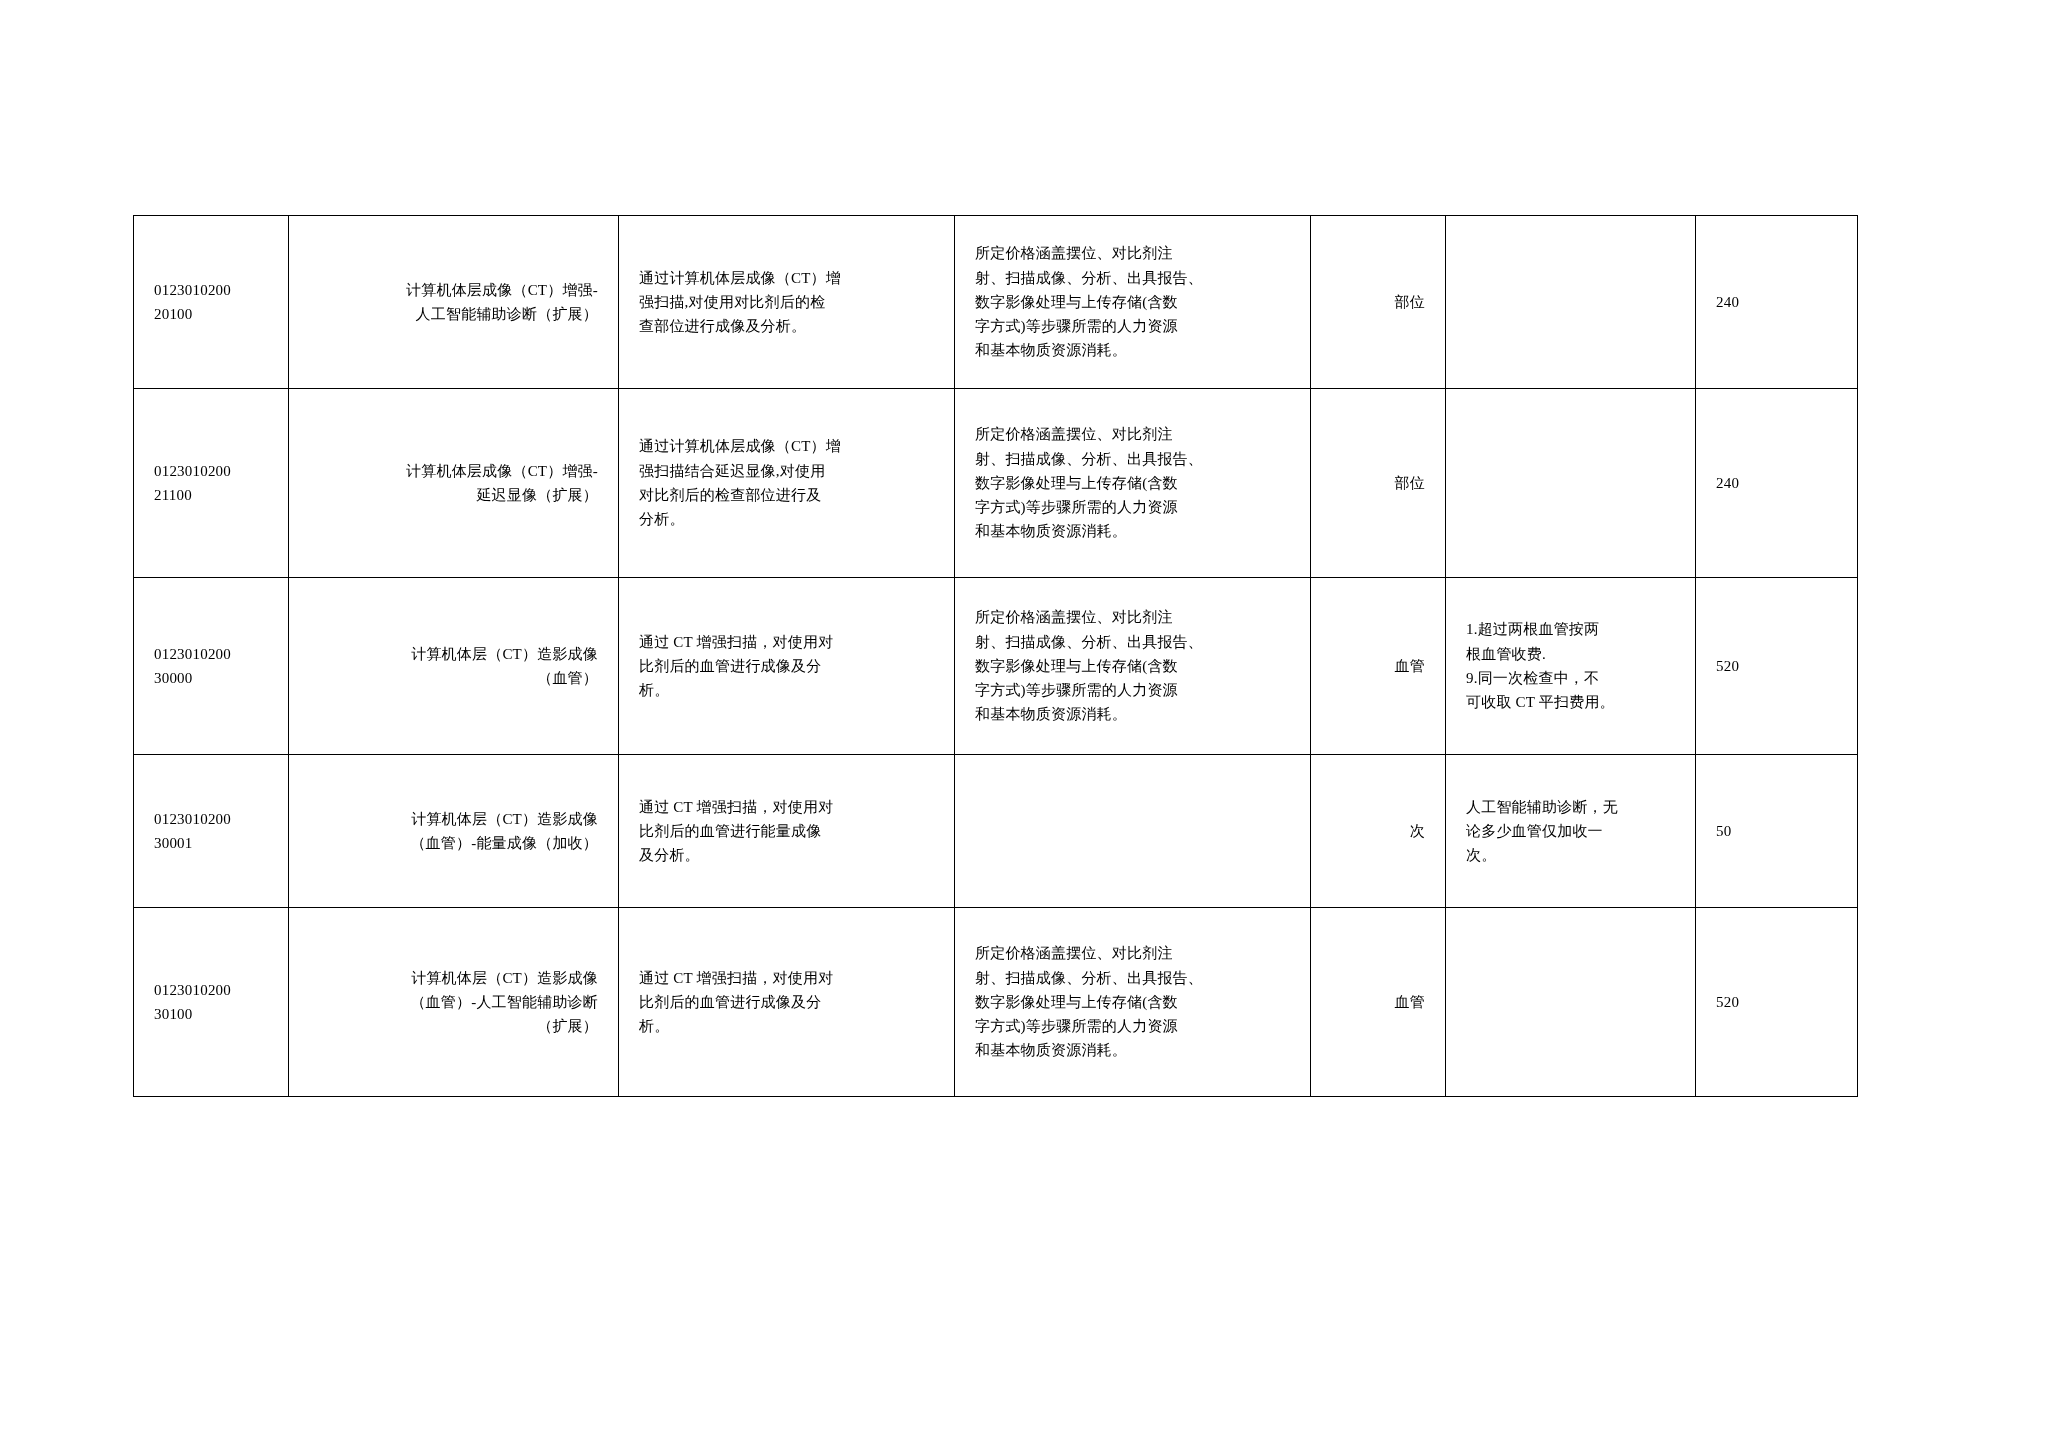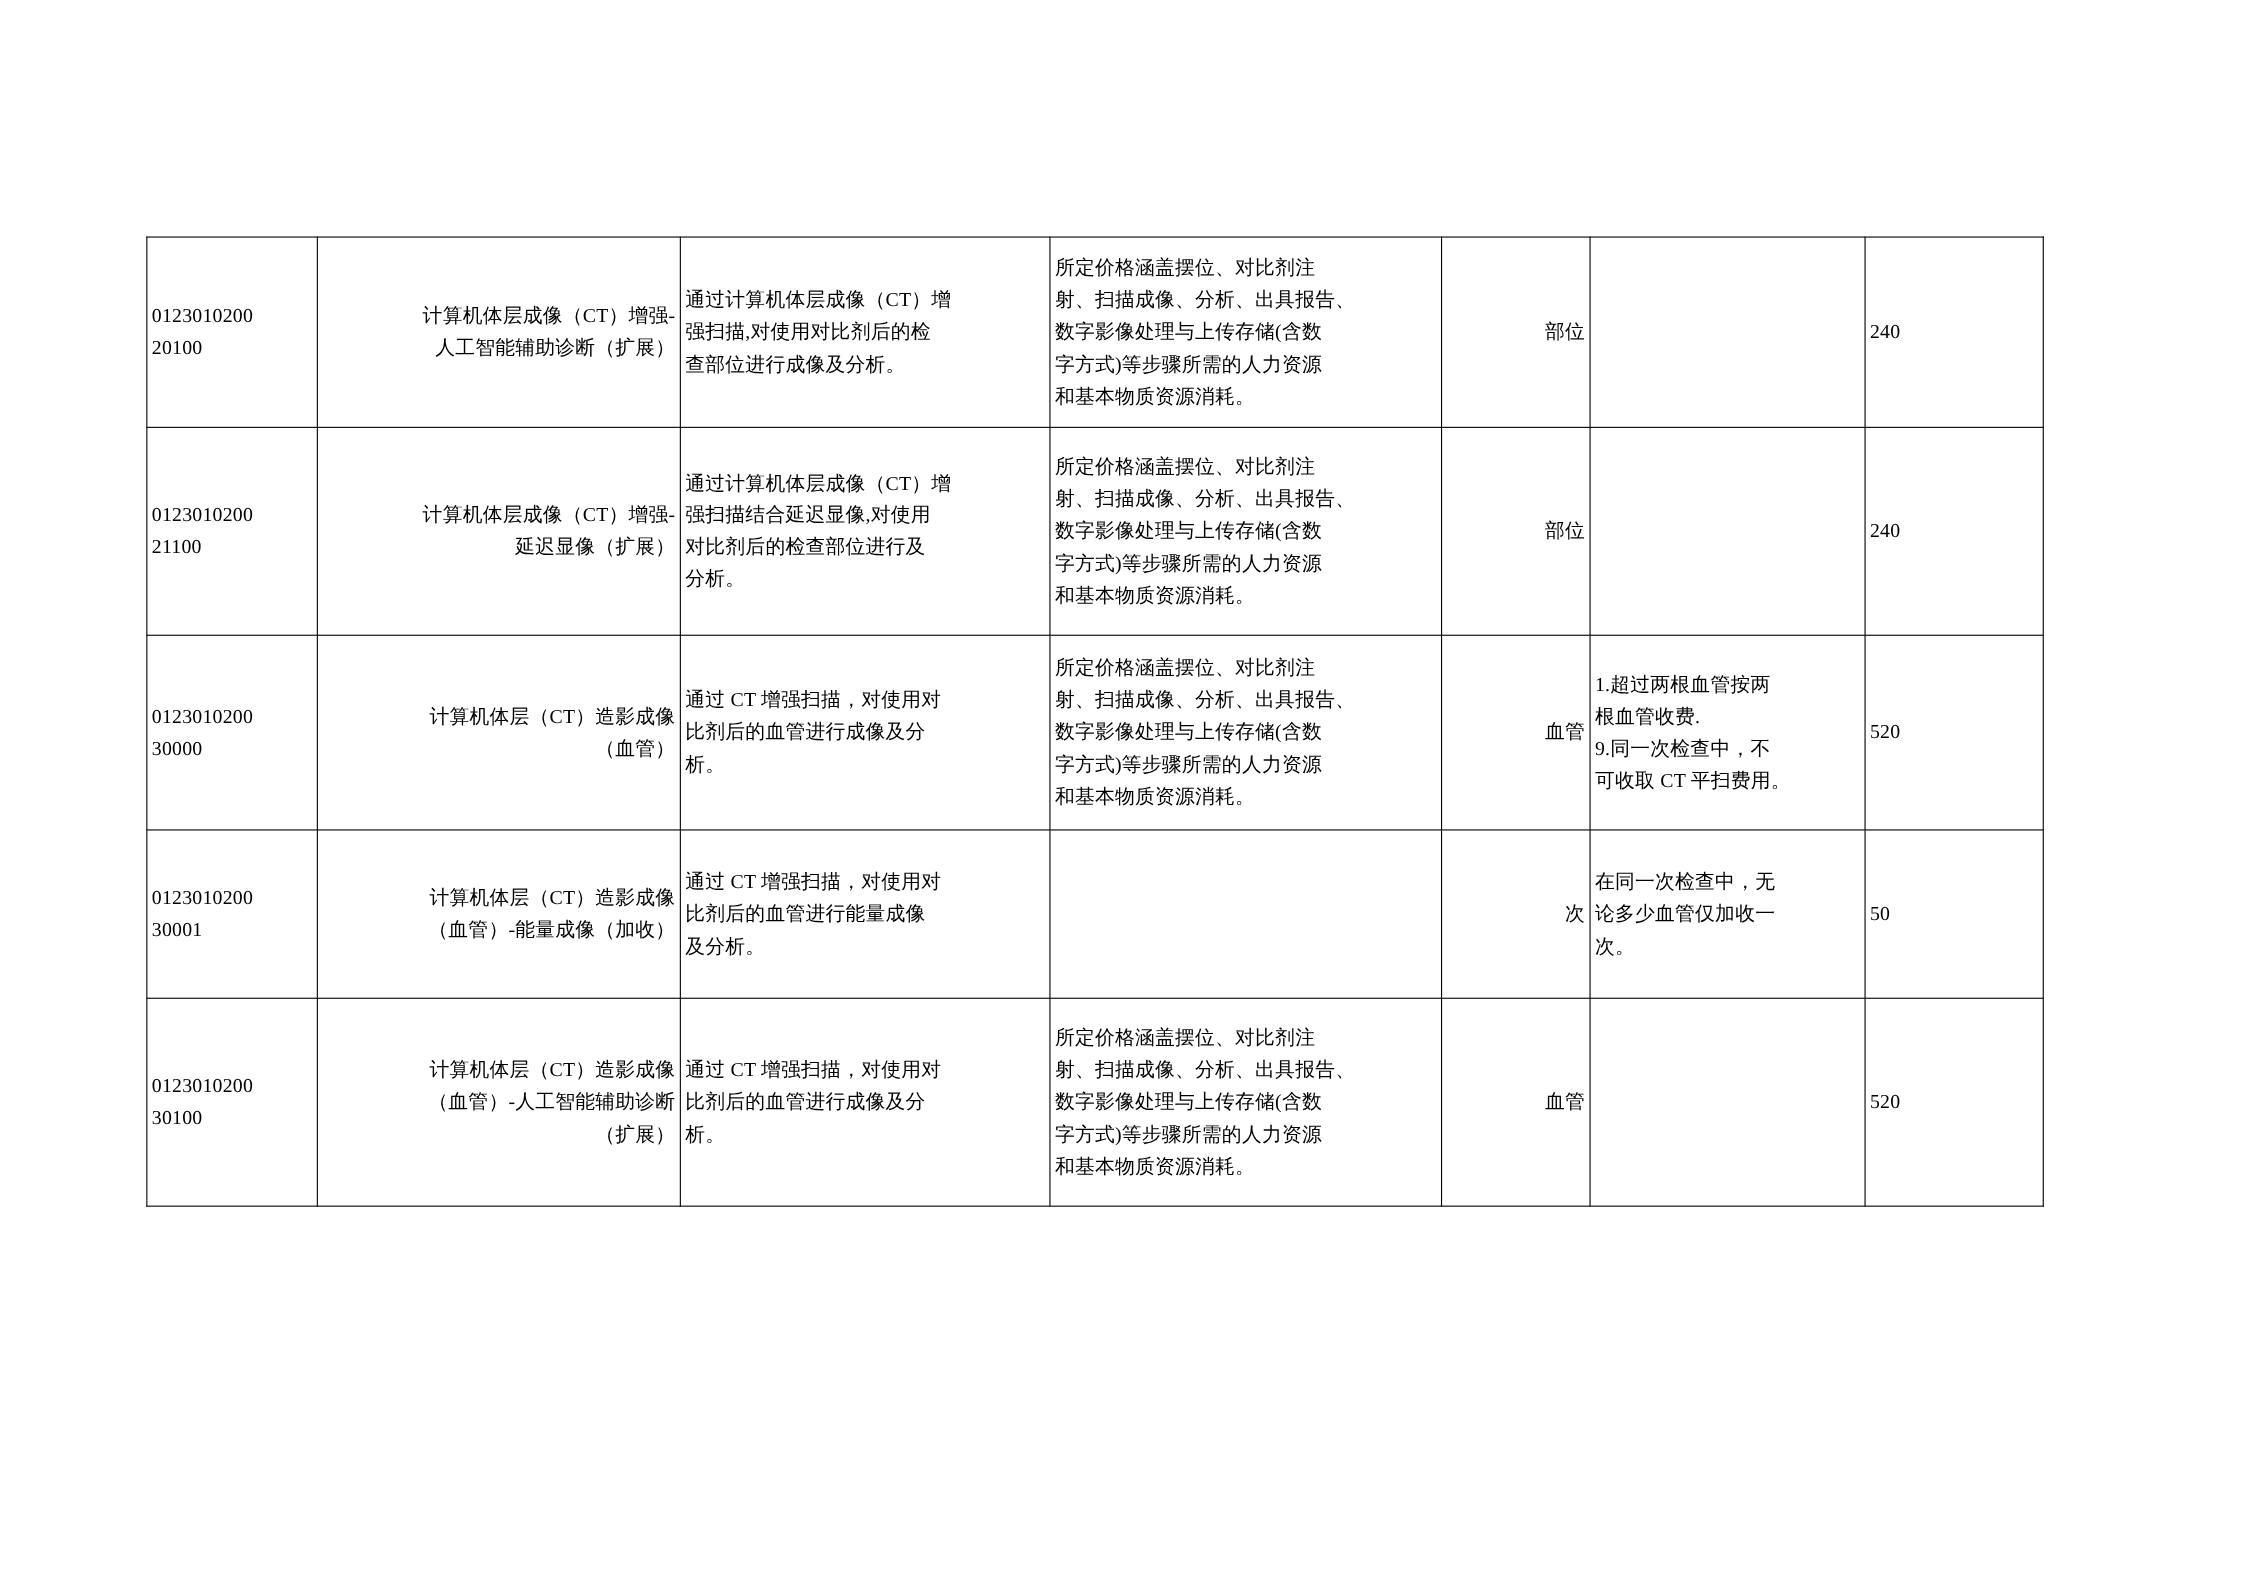--- a/index.html
+++ b/index.html
@@ -28,22 +28,22 @@
     width: 1724px;
   }
   table.price-table {
     border-collapse: collapse;
     table-layout: fixed;
     width: 1724px;
   }
   table.price-table td {
     border: 1.5px solid #000000;
     vertical-align: middle;
-    padding: 10px 4px;
-    font-size: 18px;
+    padding: 10px 20px;
+    font-size: 15px;
     line-height: 1.62;
     letter-spacing: 0.2px;
   }
   
   col.c-code   { width: 155px; }
   col.c-name   { width: 330px; }
   col.c-desc   { width: 336px; }
   col.c-incl   { width: 356px; }
   col.c-unit   { width: 135px; }
   col.c-note   { width: 250px; }
@@ -167,21 +167,21 @@
         <tr class="row-h4">
           <td class="code">0123010200
 30001</td>
           <td class="name">计算机体层（CT）造影成像
 （血管）-能量成像（加收）</td>
           <td class="desc">通过 CT 增强扫描，对使用对
 比剂后的血管进行能量成像
 及分析。</td>
           <td class="incl"></td>
           <td class="unit">次</td>
-          <td class="note">在同一次检查中，无
+          <td class="note">人工智能辅助诊断，无
 论多少血管仅加收一
 次。</td>
           <td class="price">50</td>
         </tr>
         <tr class="row-h5">
           <td class="code">0123010200
 30100</td>
           <td class="name">计算机体层（CT）造影成像
 （血管）-人工智能辅助诊断
 （扩展）</td>

